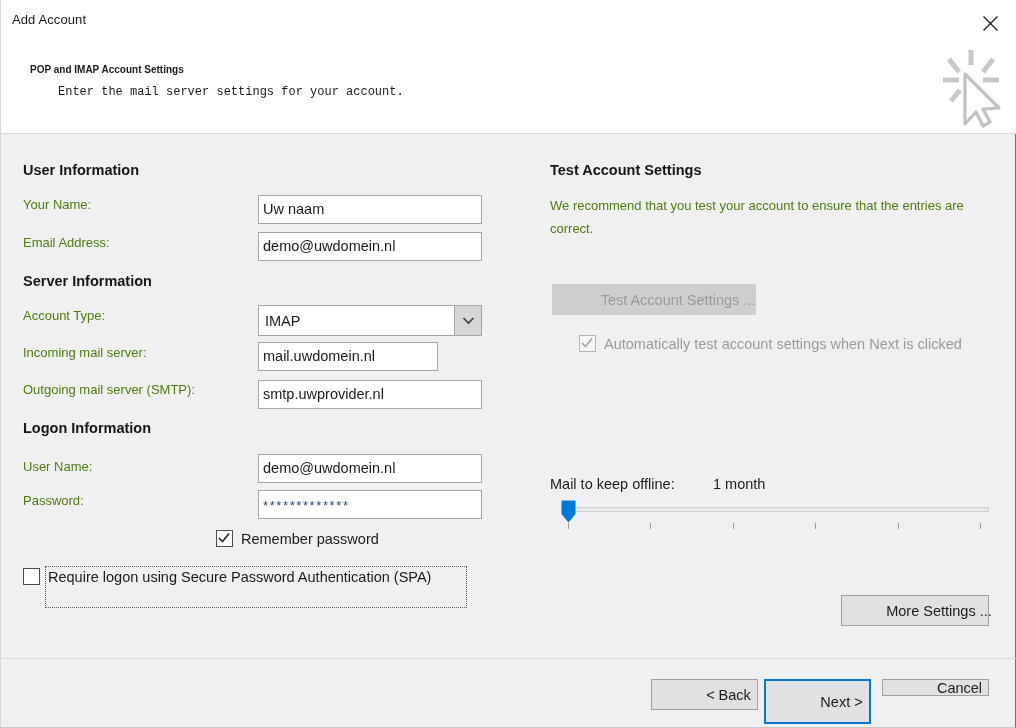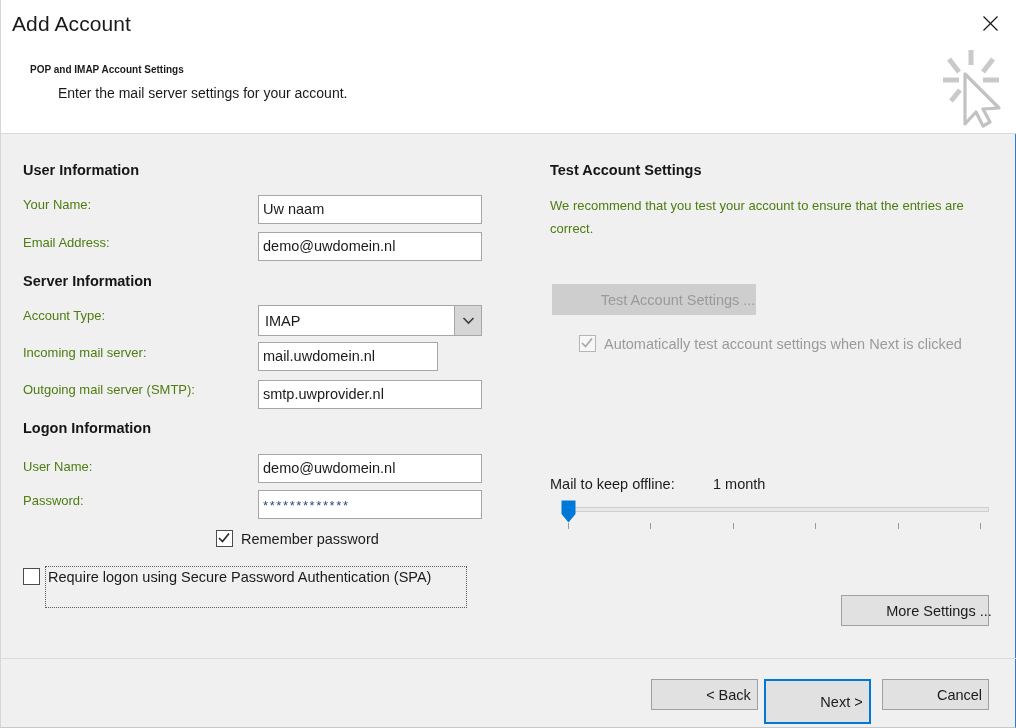--- a/index.html
+++ b/index.html
@@ -28,21 +28,21 @@
   
   .titlebar {
     position: absolute;
     left: 0; top: 0;
     width: 1016px; height: 46px;
     background: #ffffff;
   }
   .title-text {
     position: absolute;
     left: 11px; top: 12px;
-    font-size: 21px;
+    font-size: 13px;
     color: #1a1a1a;
     letter-spacing: .1px;
   }
   .close-btn {
     position: absolute;
     left: 966px; top: 6px;
     width: 46px; height: 34px;
     display: flex; align-items: center; justify-content: center;
     cursor: pointer;
   }
@@ -58,22 +58,23 @@
   .header-title {
     position: absolute;
     left: 29px; top: 18px;
     font-size: 10px;
     font-weight: bold;
     color: #1b1b1b;
   }
   .header-sub {
     position: absolute;
     left: 57px; top: 39px;
-    font-size: 14px;
-    color: #1b1b1b;
+    font-size: 12px;
+    color: #1b1b1b;
+    font-family: Liberation Mono, monospace;
   }
   .wizard-icon {
     position: absolute;
     left: 934px; top: 48px;
     width: 72px; height: 80px;
   }
   .hr-top {
     position: absolute;
     left: 0; top: 133px;
     width: 1016px; height: 1px;
@@ -366,15 +367,15 @@
     <div class="tick" style="left:346px;"></div>
     <div class="tick" style="left:428px;"></div>
   </div>
 
   <div class="btn" style="left:840px; top:595px; width:148px; height:31px;">More Settings ...</div>
 
   <div class="hr-bottom"></div>
 
   <div class="btn" style="left:650px; top:679px; width:107px; height:31px;">&lt; Back</div>
   <div class="btn default" style="left:763px; top:679px; width:107px; height:45px;">Next &gt;</div>
-  <div class="btn" style="left:881px; top:679px; width:107px; height:31px;">Cancel</div>
+  <div class="btn" style="left:881px; top:679px; width:107px; height:17px;">Cancel</div>
 
 </div>
 
 </body></html>

